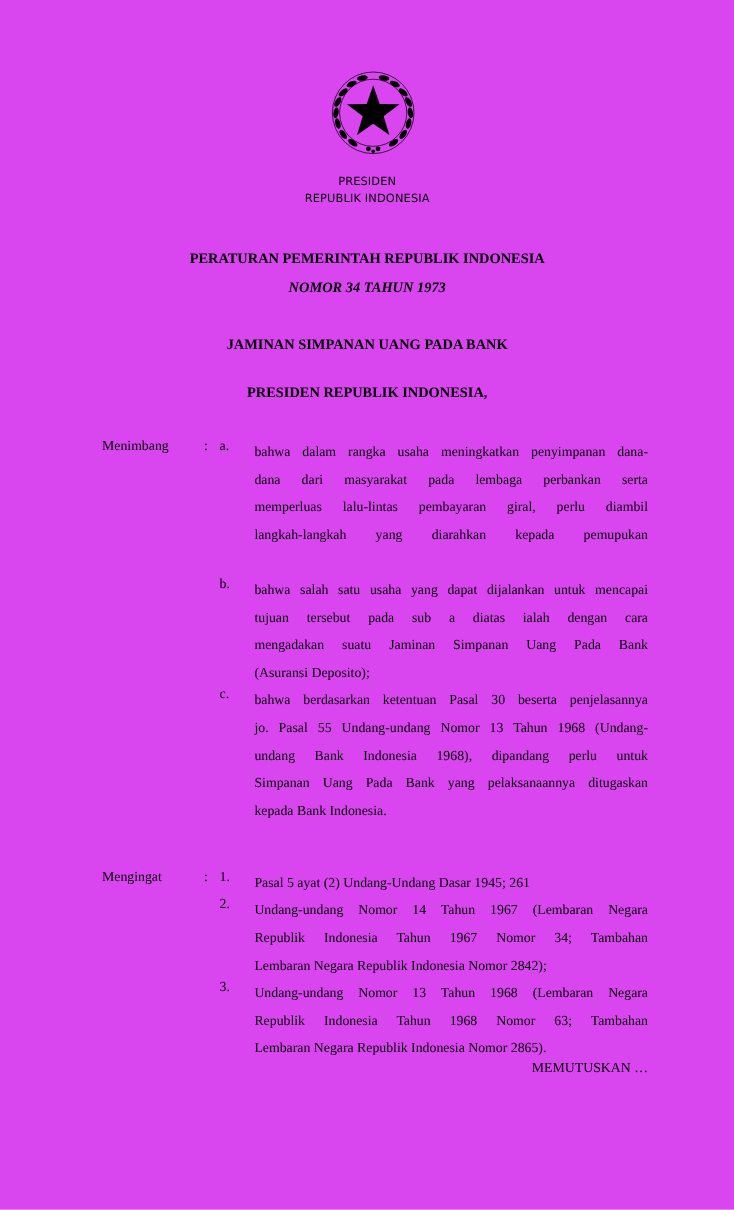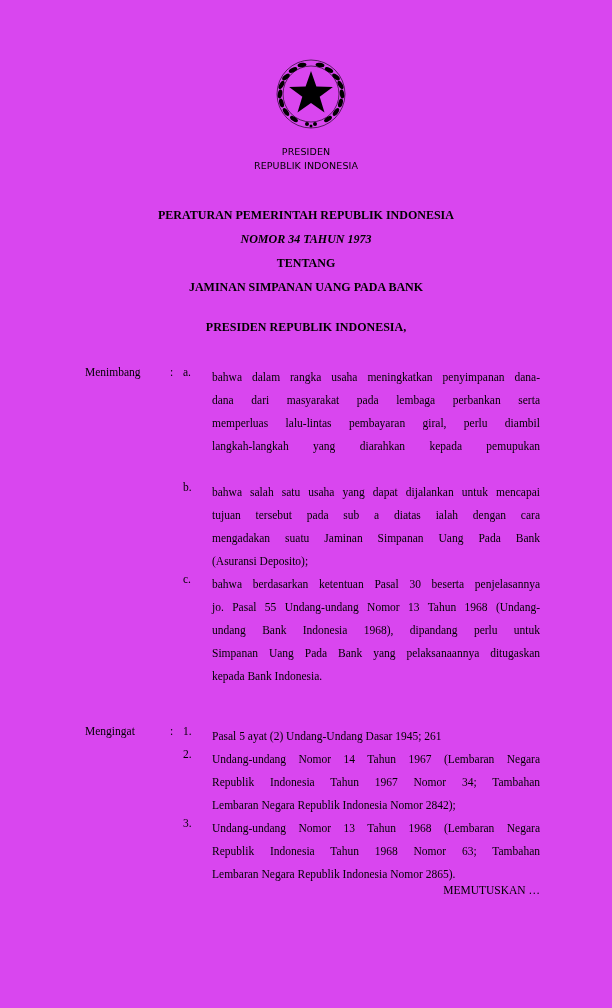--- a/index.html
+++ b/index.html
@@ -66,21 +66,20 @@
         <polygon points="39,14 44.4,29.6 60.9,29.9 47.7,39.8 52.5,55.6 39,46.1 25.5,55.6 30.3,39.8 17.1,29.9 33.6,29.6"></polygon>
       </g>
     </svg>
   </div>
 
   <div class="presiden-label hdr1">PRESIDEN</div>
   <div class="presiden-label hdr2">REPUBLIK INDONESIA</div>
 
   <div class="title t1">PERATURAN PEMERINTAH REPUBLIK INDONESIA</div>
   <div class="title t2">NOMOR 34 TAHUN 1973</div>
-  <div class="title t3">TENTANG</div>
   <div class="title t4">JAMINAN SIMPANAN UANG PADA BANK</div>
   <div class="title t5">PRESIDEN REPUBLIK INDONESIA,</div>
 
   <div class="section" style="top:366px;">
     <span class="sec-label">Menimbang</span>
     <span class="sec-colon">:</span>
 
     <div class="item" style="top:0px;">
       <span class="item-mark">a.</span>
       <div class="item-text">

